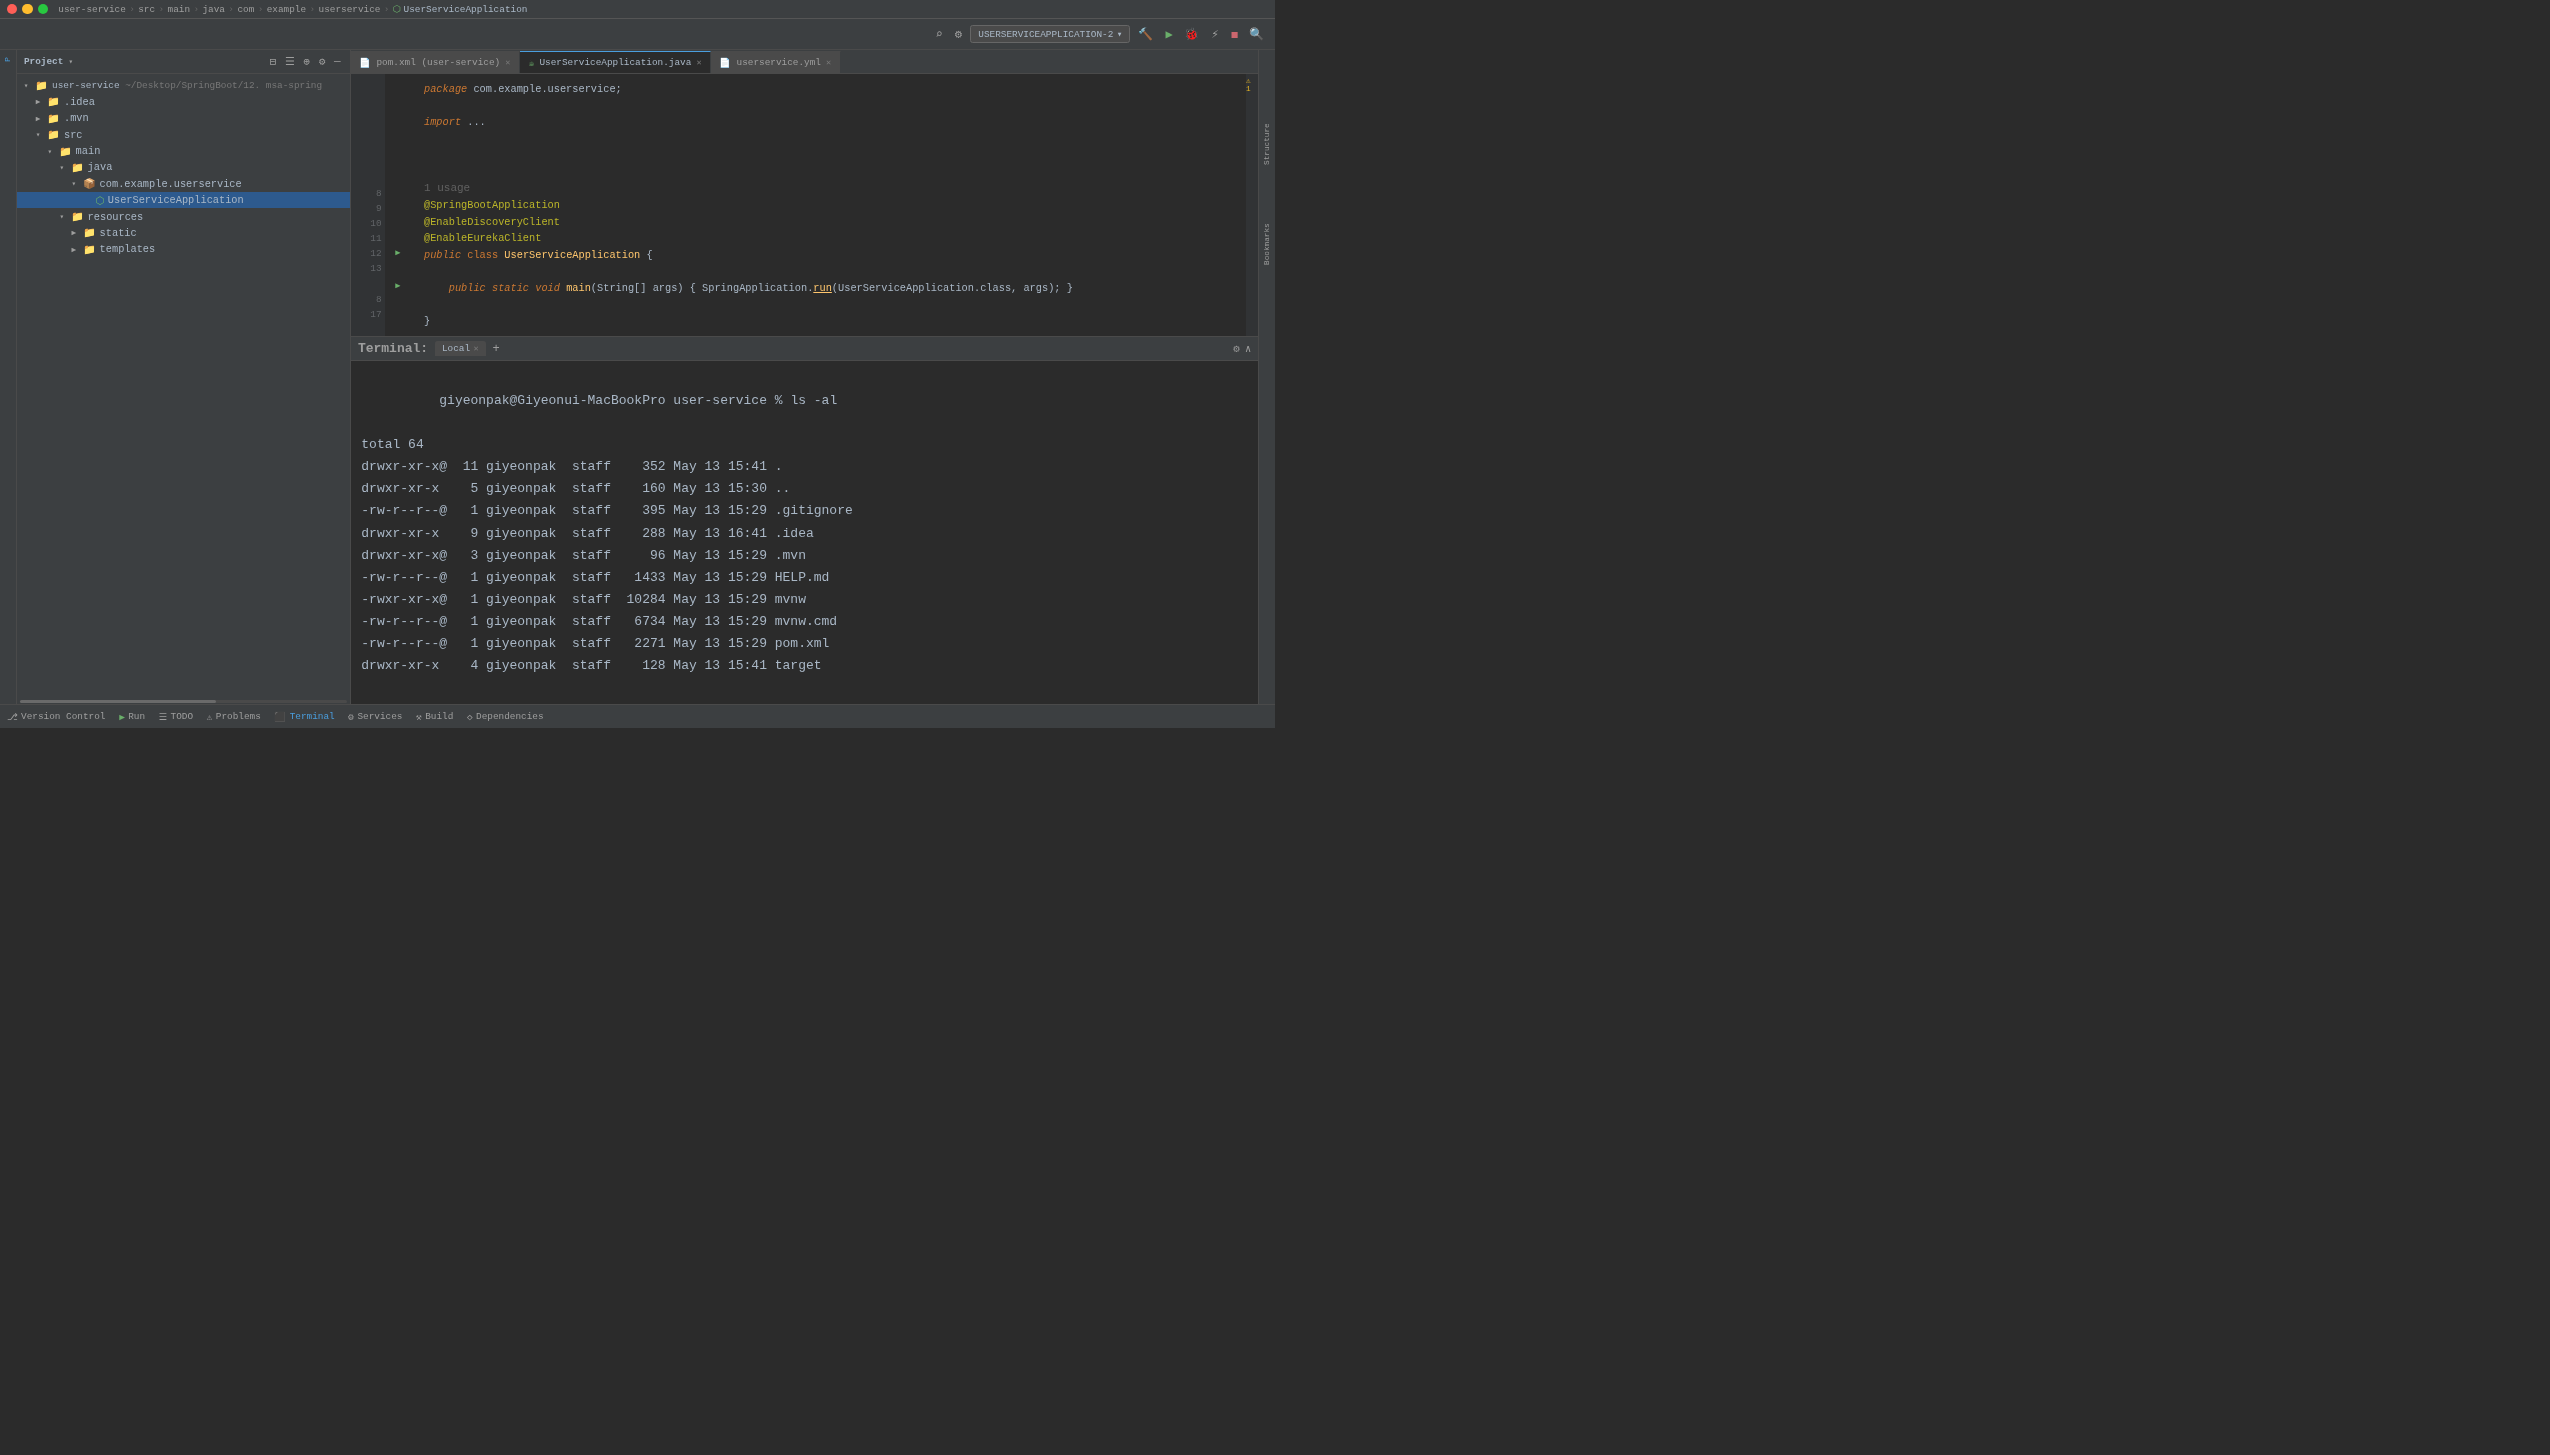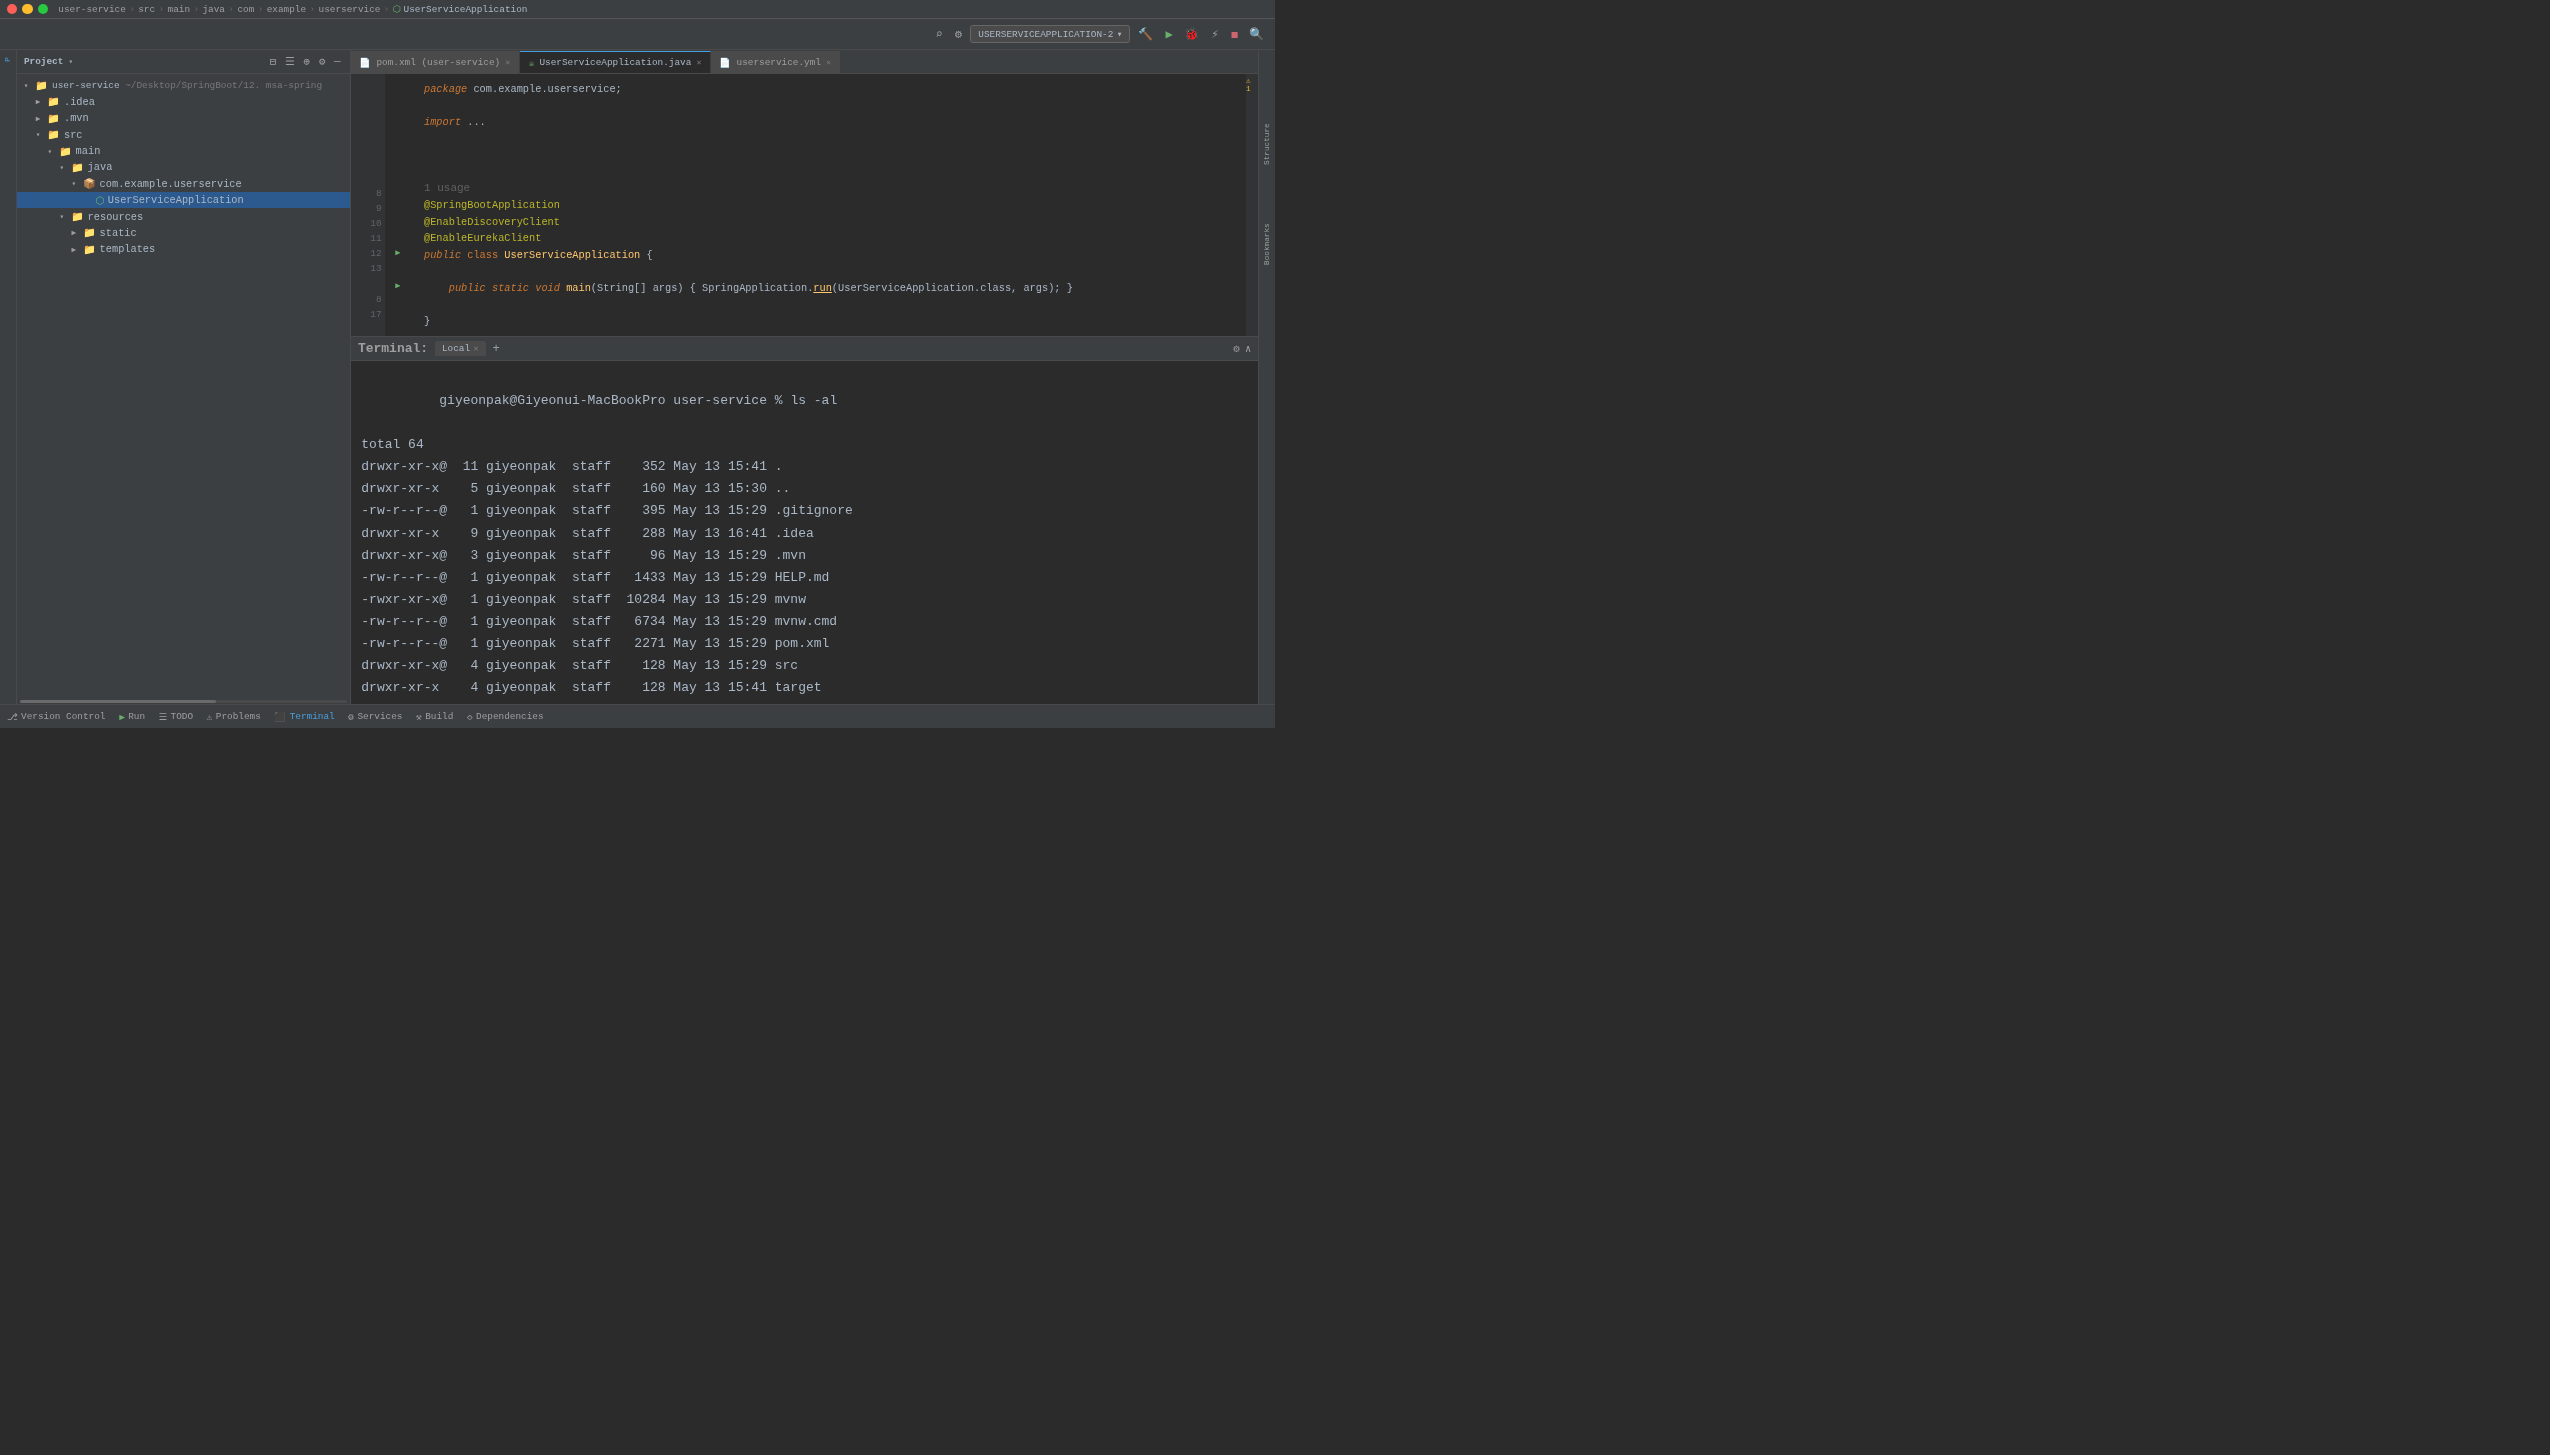--- a/index.html
+++ b/index.html
@@ -686,21 +686,20 @@
         <div class="term-line">total 64</div>
         <div class="term-line">drwxr-xr-x@  11 giyeonpak  staff    352 May 13 15:41 .</div>
         <div class="term-line">drwxr-xr-x    5 giyeonpak  staff    160 May 13 15:30 ..</div>
         <div class="term-line">-rw-r--r--@   1 giyeonpak  staff    395 May 13 15:29 .gitignore</div>
         <div class="term-line">drwxr-xr-x    9 giyeonpak  staff    288 May 13 16:41 .idea</div>
         <div class="term-line">drwxr-xr-x@   3 giyeonpak  staff     96 May 13 15:29 .mvn</div>
         <div class="term-line">-rw-r--r--@   1 giyeonpak  staff   1433 May 13 15:29 HELP.md</div>
         <div class="term-line">-rwxr-xr-x@   1 giyeonpak  staff  10284 May 13 15:29 mvnw</div>
         <div class="term-line">-rw-r--r--@   1 giyeonpak  staff   6734 May 13 15:29 mvnw.cmd</div>
         <div class="term-line">-rw-r--r--@   1 giyeonpak  staff   2271 May 13 15:29 pom.xml</div>
-        <div class="term-line">drwxr-xr-x@   4 giyeonpak  staff    128 May 13 15:29 src</div>
         <div class="term-line">drwxr-xr-x    4 giyeonpak  staff    128 May 13 15:41 target</div>
         <div class="term-line">
           <span class="term-prompt">giyeonpak@Giyeonui-MacBookPro user-service % </span>
           <span style="background:#a9b7c6;width:6px;display:inline-block">&nbsp;</span>
         </div>
       </div>
     </div>
   </div>
 
   <div class="right-panel-icons">

